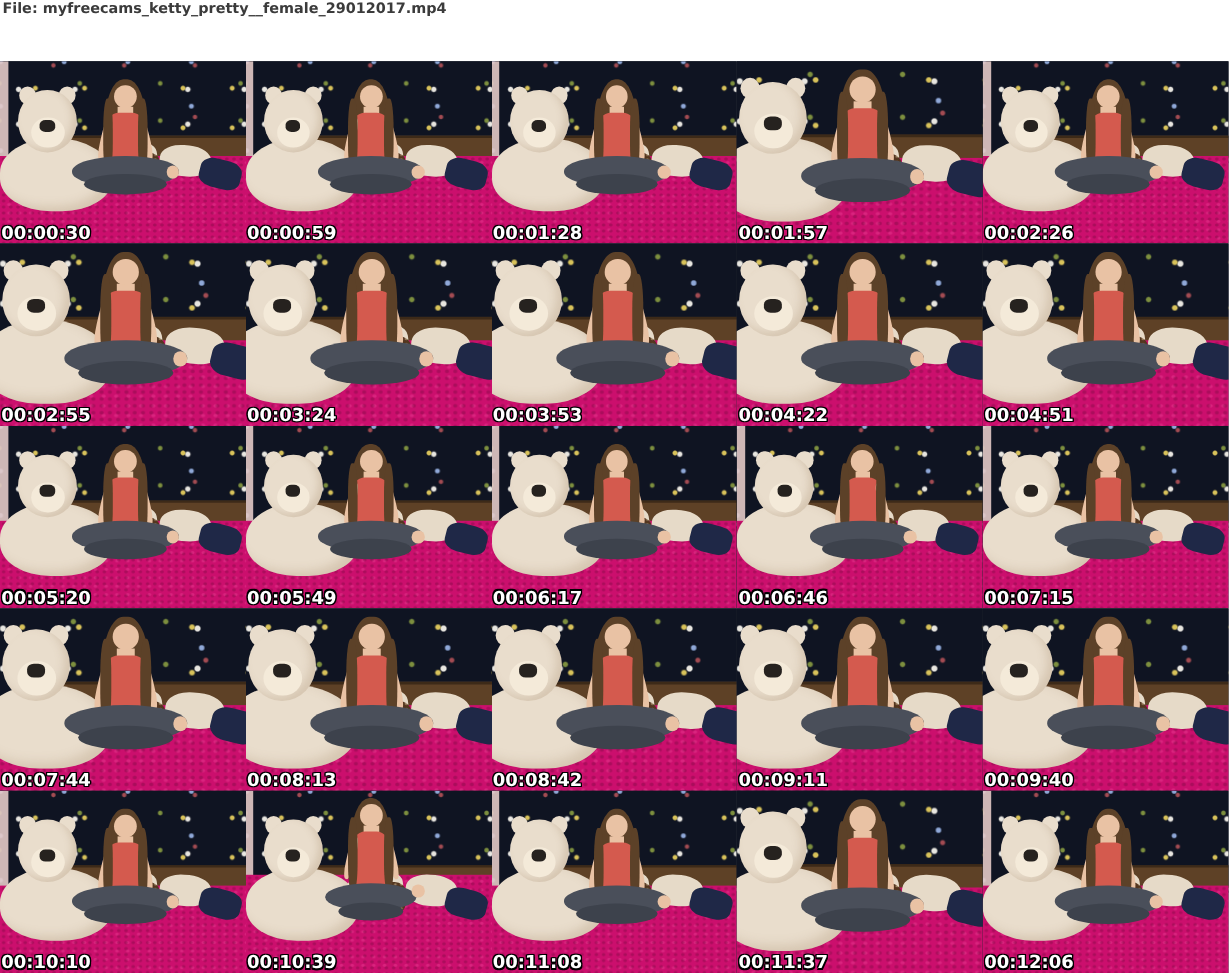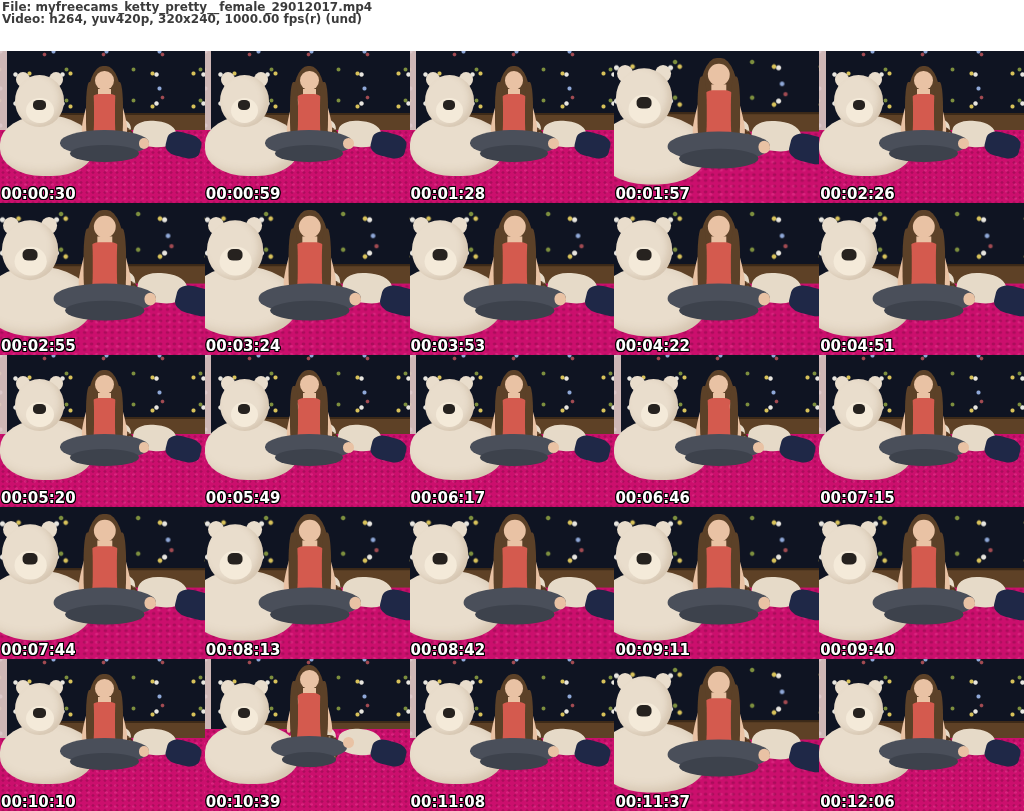--- a/index.html
+++ b/index.html
@@ -92,21 +92,20 @@
     text-shadow:-1px -1px 0 #000,1px -1px 0 #000,-1px 1px 0 #000,1px 1px 0 #000,
                 -1px 0 0 #000,1px 0 0 #000,0 -1px 0 #000,0 1px 0 #000;}
 </style>
 </head>
 <body>
 
 <div class="page">
 
   <div class="header">
     <div>File: myfreecams_ketty_pretty__female_29012017.mp4</div>
-    <div>Video: h264, yuv420p, 320x240, 1000.00 fps(r) (und)</div>
   </div>
 
   <div class="grid">
       <div class="thumb wide">
     <div class="art">
       <div class="curtain"></div>
       <div class="bedpost"></div>
       <div class="headboard"></div>
       <div class="bed"></div>
       <div class="bear">

